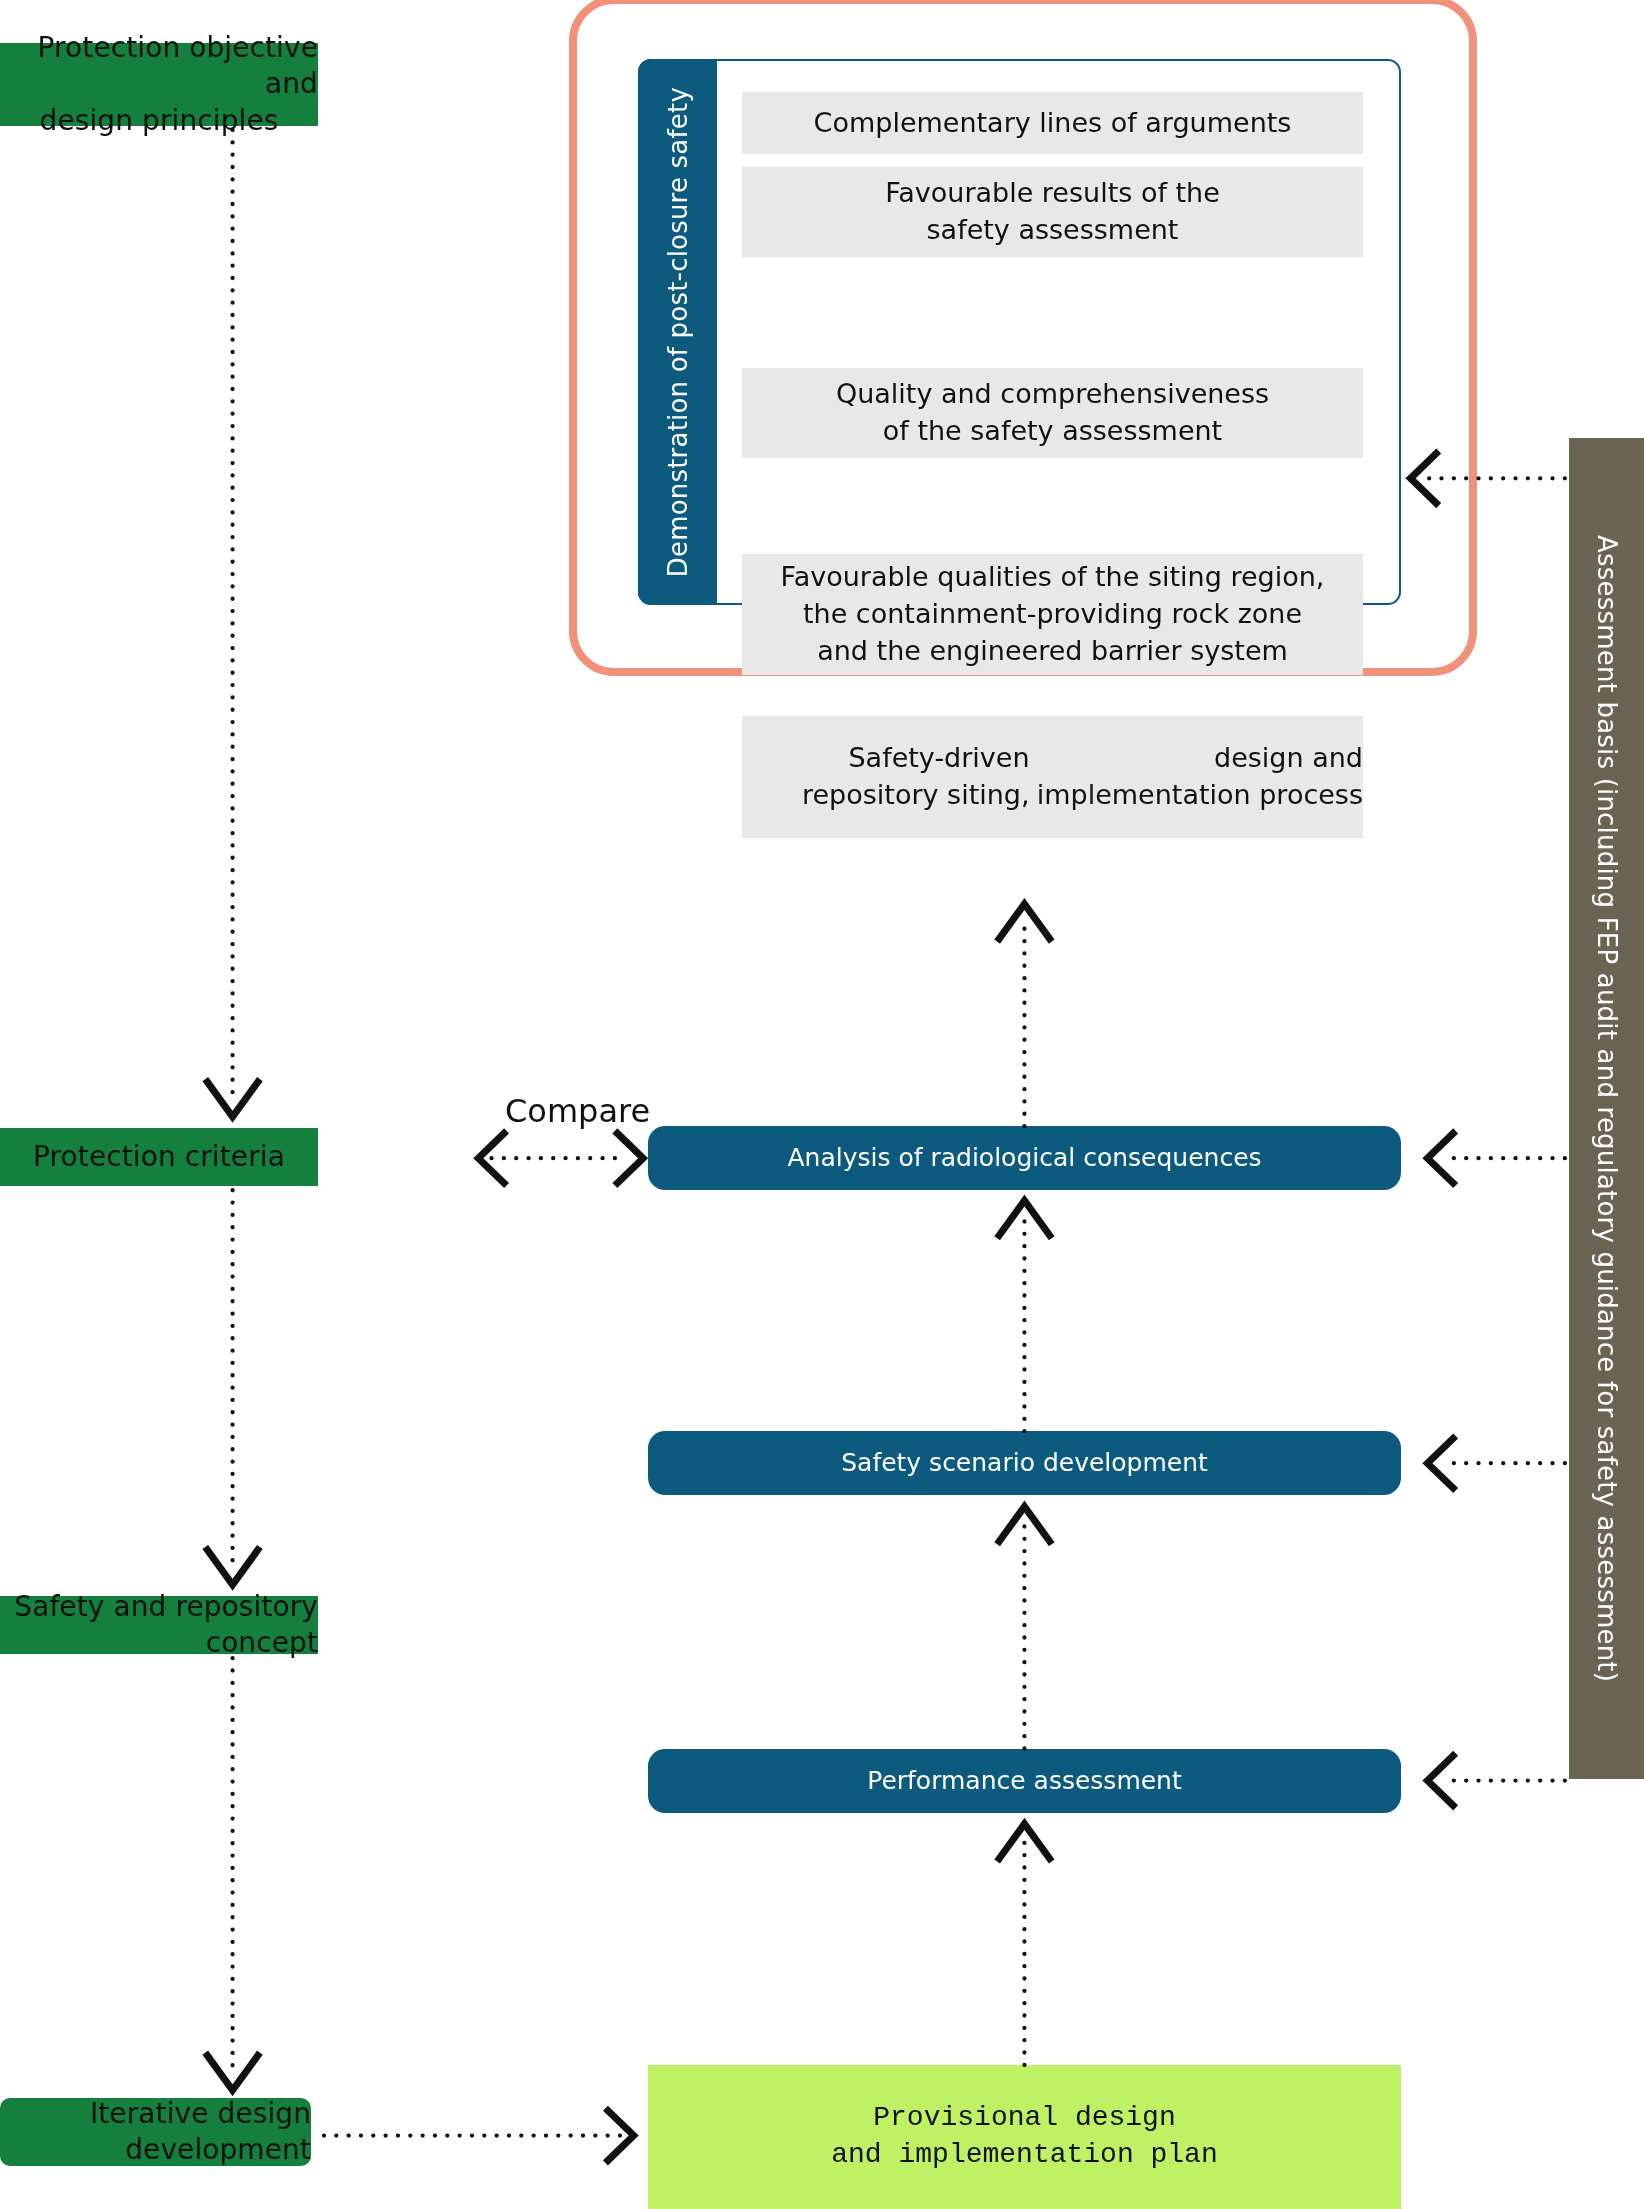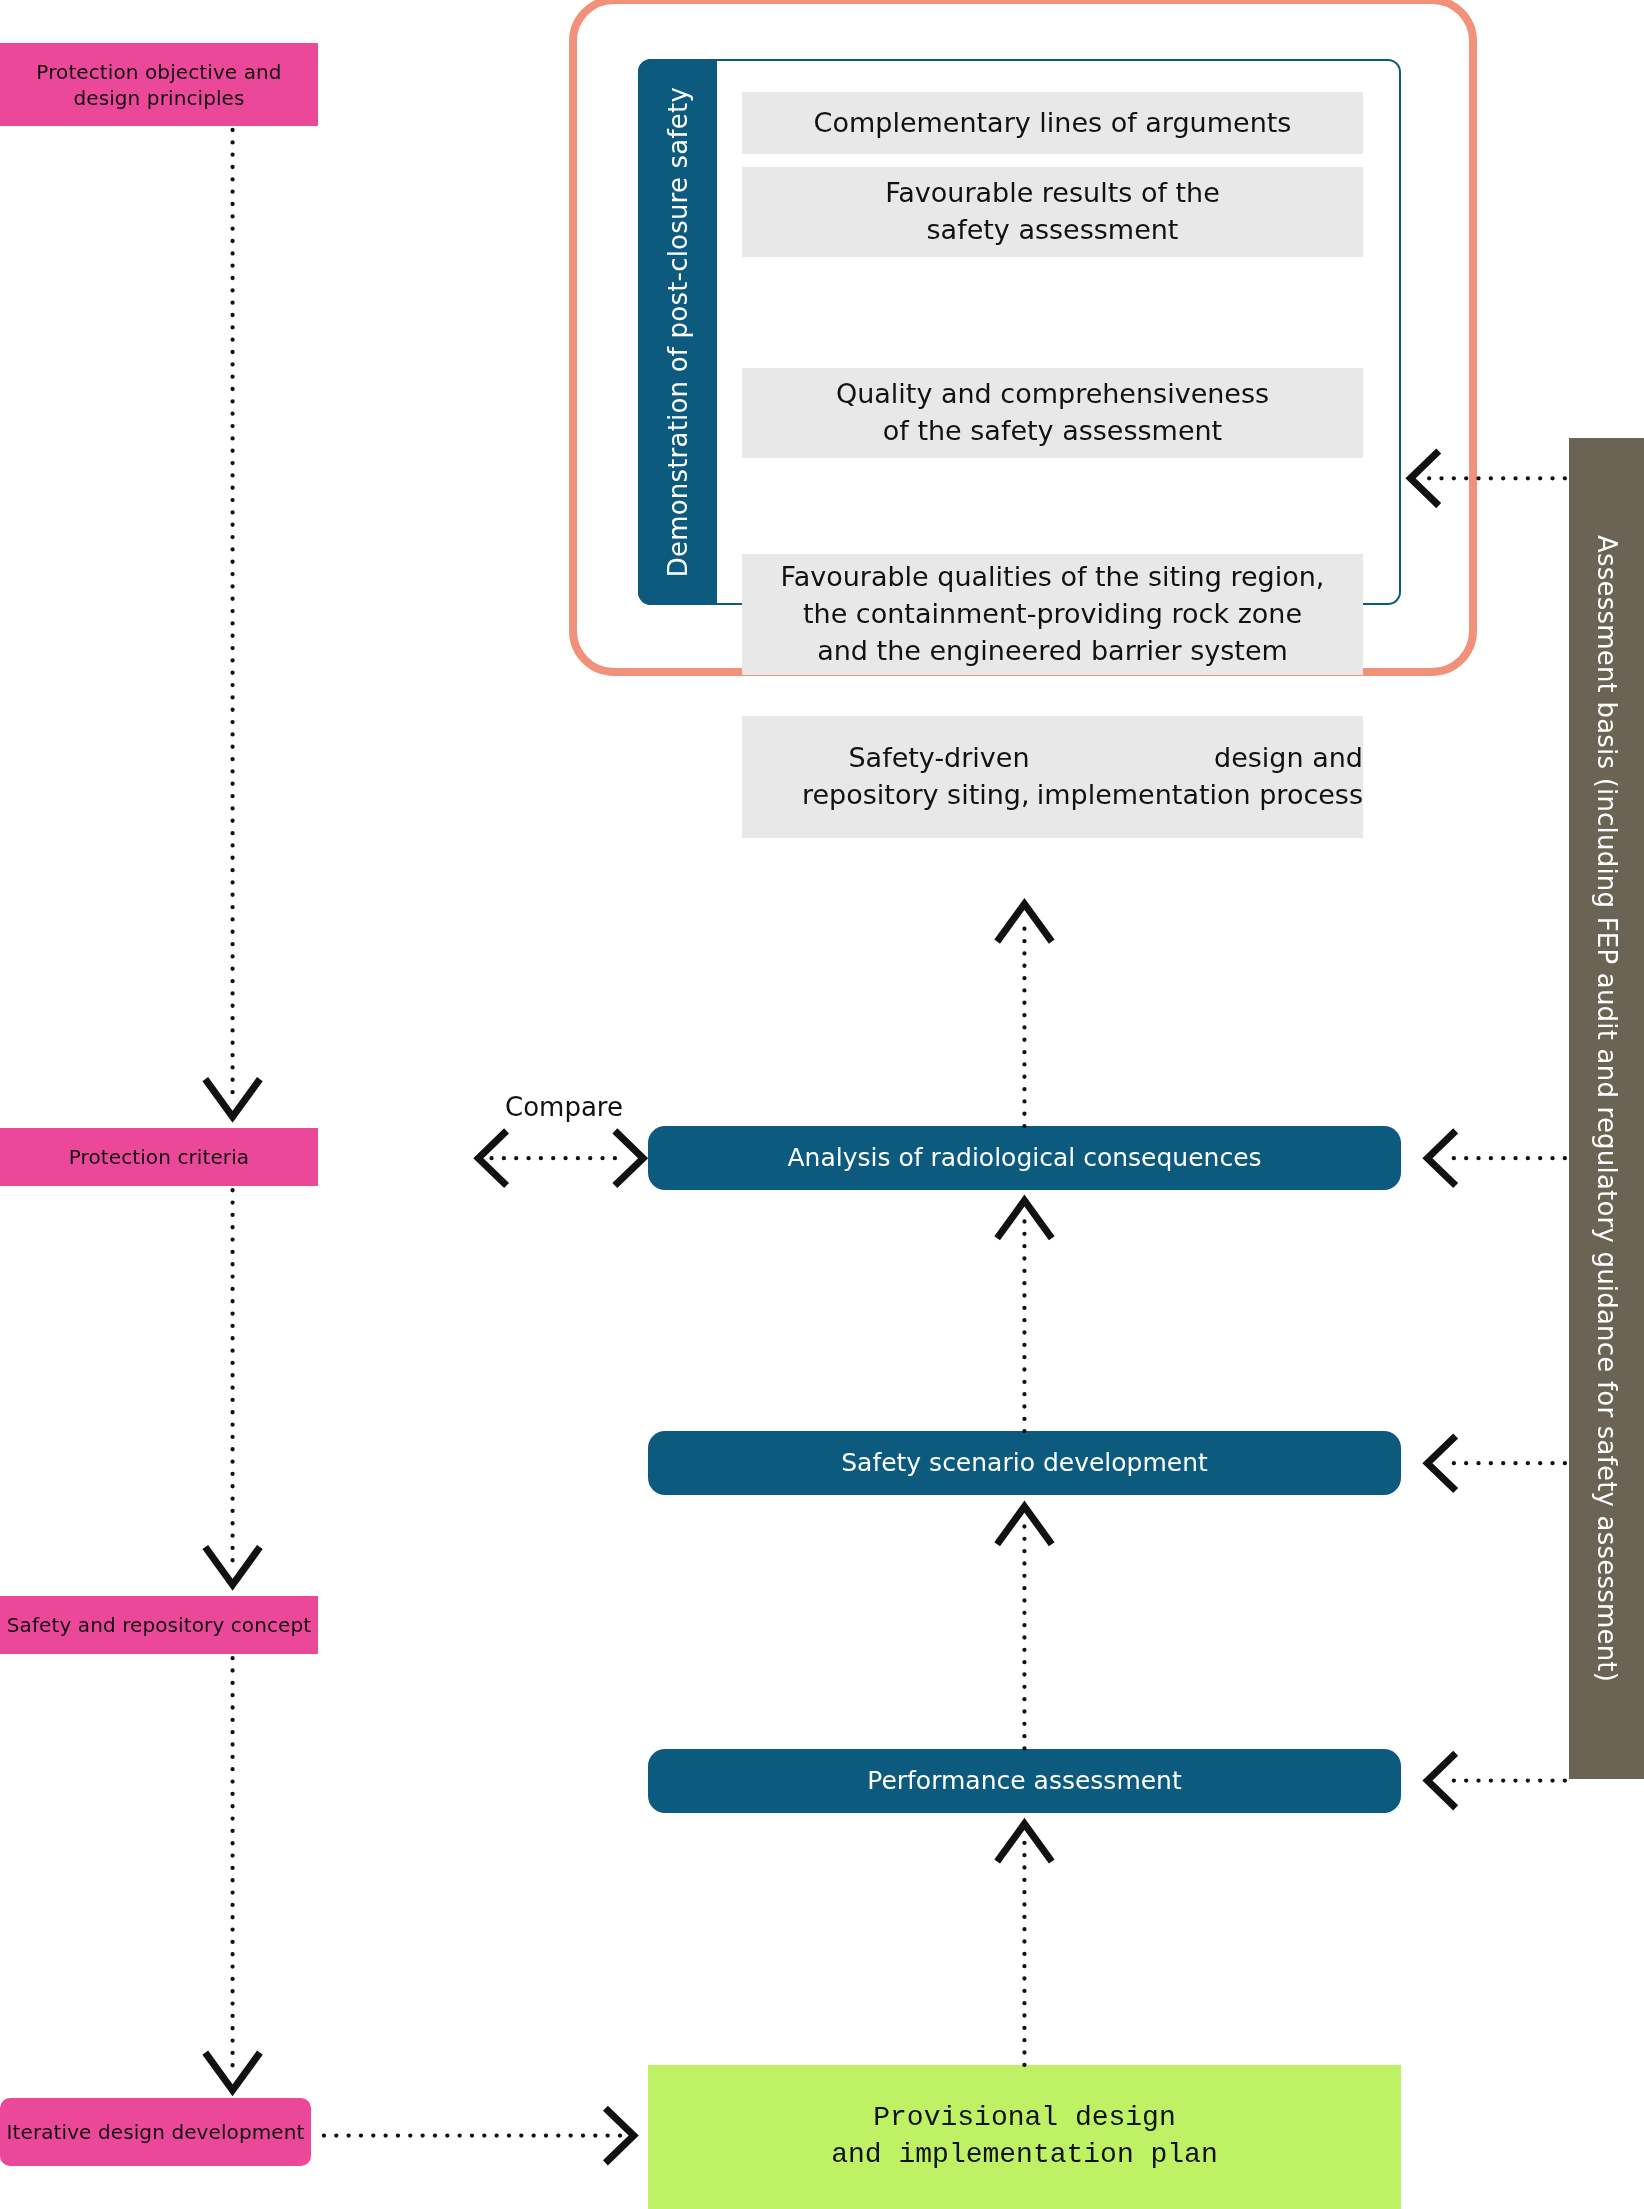--- a/index.html
+++ b/index.html
@@ -14,27 +14,27 @@
     position: relative;
     width: 1644px;
     height: 2209px;
     background: #ffffff;
     overflow: hidden;
   }
   .abs { position: absolute; box-sizing: border-box; }
 
   
   .lightbox {
-    background: #ec4899;
+    background: #15803d;
     color: #111111;
     display: flex;
     align-items: center;
     justify-content: center;
-    text-align: left;
-    font-size: 20px;
+    text-align: right;
+    font-size: 28px;
     line-height: 1.30;
     font-family: "DejaVu Sans", sans-serif;
     letter-spacing: 0.1px;
   }
   .lightbox.rounded { border-radius: 10px; }
 
   
   .bluepill {
     background: #0d5a7f;
     color: #ffffff;
@@ -117,21 +117,21 @@
   .brownbar .vtext {
     writing-mode: vertical-rl;
     font-size: 26px;
     white-space: nowrap;
     font-family: "DejaVu Sans", sans-serif;
     letter-spacing: 0.2px;
   }
 
   
   .plainlabel {
-    font-size: 26px;
+    font-size: 32px;
     color: #111111;
     font-family: "DejaVu Sans", sans-serif;
     white-space: nowrap;
   }
 
   svg.arrow-layer {
     position: absolute;
     left: 0; top: 0;
     width: 1644px;
     height: 2209px;

